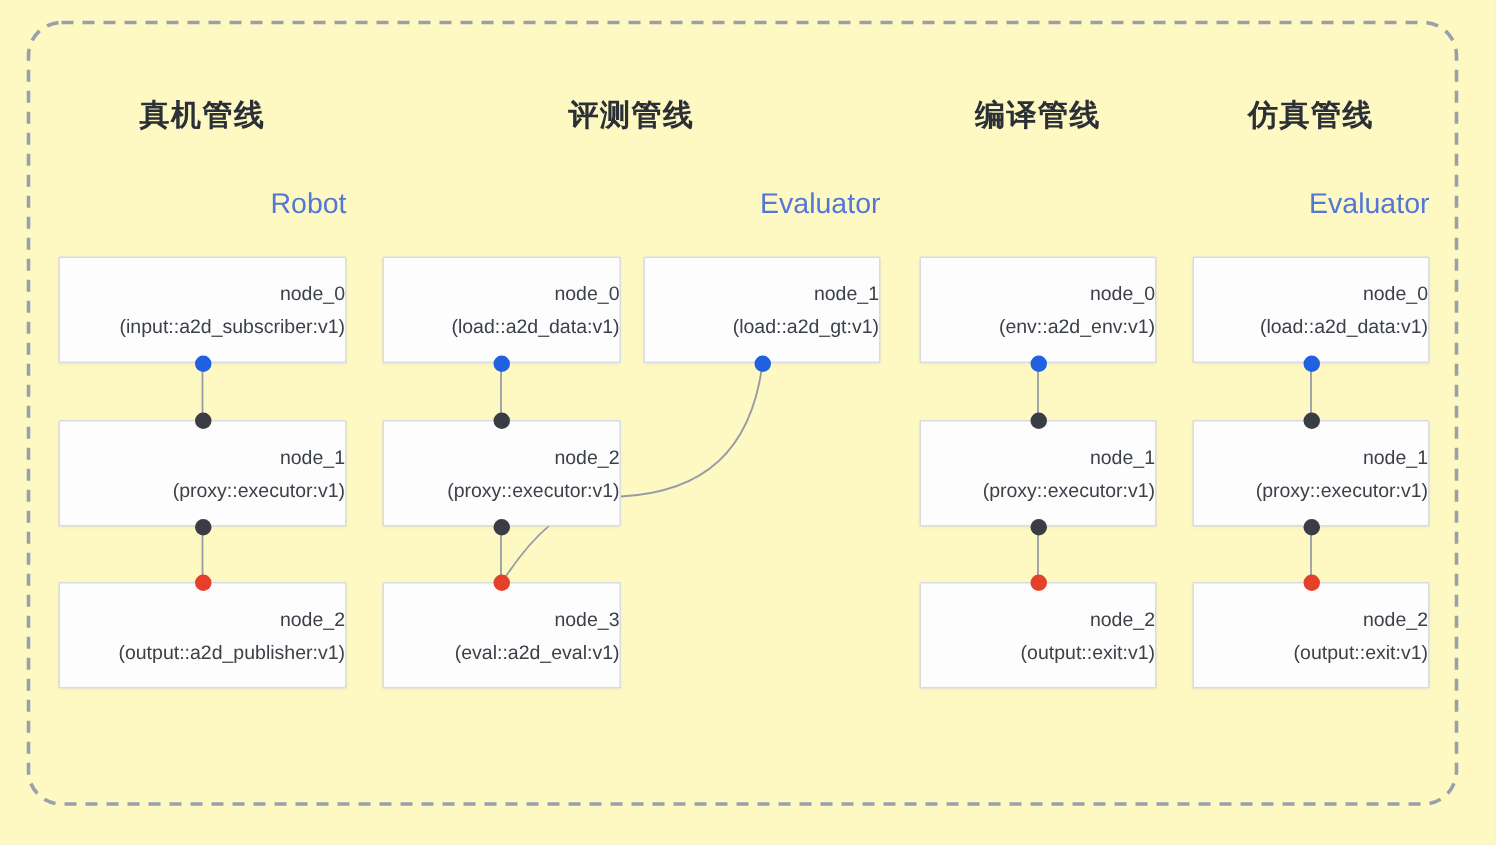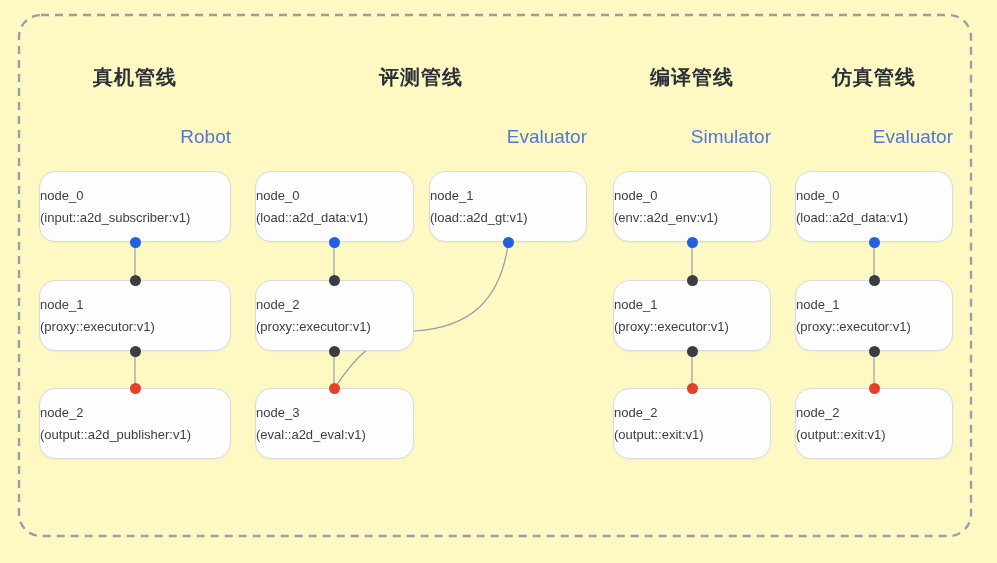--- a/index.html
+++ b/index.html
@@ -26,23 +26,23 @@
   .title-en{
     position:absolute;z-index:2;
     font-size:19px;font-weight:400;color:#5277d5;
     text-align:right;line-height:24px;height:24px;
   }
   .node{
     position:absolute;z-index:2;
     height:71px;box-sizing:border-box;
     background:#fdfdfe;
     border:1px solid #d8dbe1;
-    border-radius:16px;
+    border-radius:1px;
     box-shadow:0 1px 2px rgba(60,70,100,0.06);
-    display:flex;flex-direction:column;justify-content:center;align-items:flex-start;
+    display:flex;flex-direction:column;justify-content:center;align-items:flex-end;
   }
   .node .l1,.node .l2{
     font-size:13px;line-height:22px;color:#3c4148;
     white-space:nowrap;
   }
   .dot{
     position:absolute;z-index:3;
     width:11px;height:11px;border-radius:50%;
   }
   .dot.blue{background:#2160e0;}
@@ -73,21 +73,20 @@
     </g>
   </svg>
 
   <div class="title-zh" style="left:39px;top:64px;width:192px">真机管线</div>
   <div class="title-zh" style="left:255px;top:64px;width:332px">评测管线</div>
   <div class="title-zh" style="left:613px;top:64px;width:158px">编译管线</div>
   <div class="title-zh" style="left:795px;top:64px;width:158px">仿真管线</div>
 
   <div class="title-en" style="left:39px;top:125px;width:192px">Robot</div>
   <div class="title-en" style="left:255px;top:125px;width:332px">Evaluator</div>
-  <div class="title-en" style="left:613px;top:125px;width:158px">Simulator</div>
   <div class="title-en" style="left:795px;top:125px;width:158px">Evaluator</div>
 
   <div class="node" style="left:39px;top:171px;width:192px">
     <div class="l1">node_0</div>
     <div class="l2">(input::a2d_subscriber:v1)</div>
   </div>
   <div class="node" style="left:39px;top:280px;width:192px">
     <div class="l1">node_1</div>
     <div class="l2">(proxy::executor:v1)</div>
   </div>

